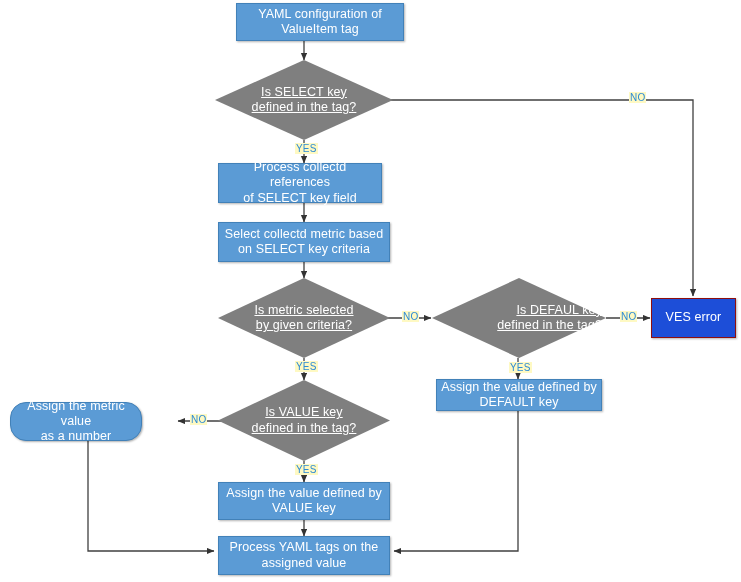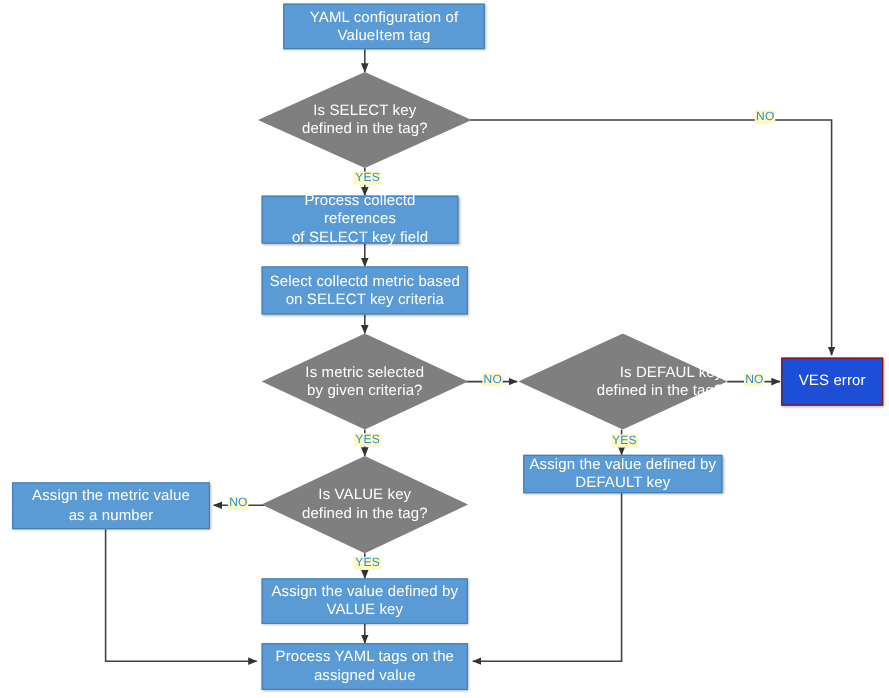--- a/index.html
+++ b/index.html
@@ -66,20 +66,21 @@
     top: 0;
     width: 100%;
     height: 100%;
     background: #7F7F7F;
     clip-path: polygon(50% 0%, 100% 50%, 50% 100%, 0% 50%);
     filter: drop-shadow(1px 1px 1.5px rgba(0,0,0,0.32));
   }
   .decision .txt {
     position: relative;
     z-index: 2;
+    text-decoration: underline;
   }
   .edgelabel {
     position: absolute;
     color: #2E8BD5;
     font-size: 10px;
     letter-spacing: 0.2px;
     background: #fef9c3;
     padding: 0 1px;
     white-space: nowrap;
   }
@@ -168,21 +169,21 @@
     <span class="txt">Assign the value defined by
 DEFAULT key</span>
   </div>
 
   <div class="node decision" style="left:218px; top:380px; width:172px; height:81px;">
     <span class="diamondshape"></span>
     <span class="txt">Is VALUE key
 defined in the tag?</span>
   </div>
 
-  <div class="node proc" style="left:10px; top:402px; width:165px; height:39px;">
+  <div class="node proc" style="left:10px; top:402px; width:132px; height:39px;border-radius:16px;">
     <span class="txt">Assign the metric value
 as a number</span>
   </div>
 
   <div class="node proc" style="left:218px; top:482px; width:172px; height:38px;">
     <span class="txt">Assign the value defined by
 VALUE key</span>
   </div>
 
   <div class="node proc" style="left:218px; top:536px; width:172px; height:39px;">

